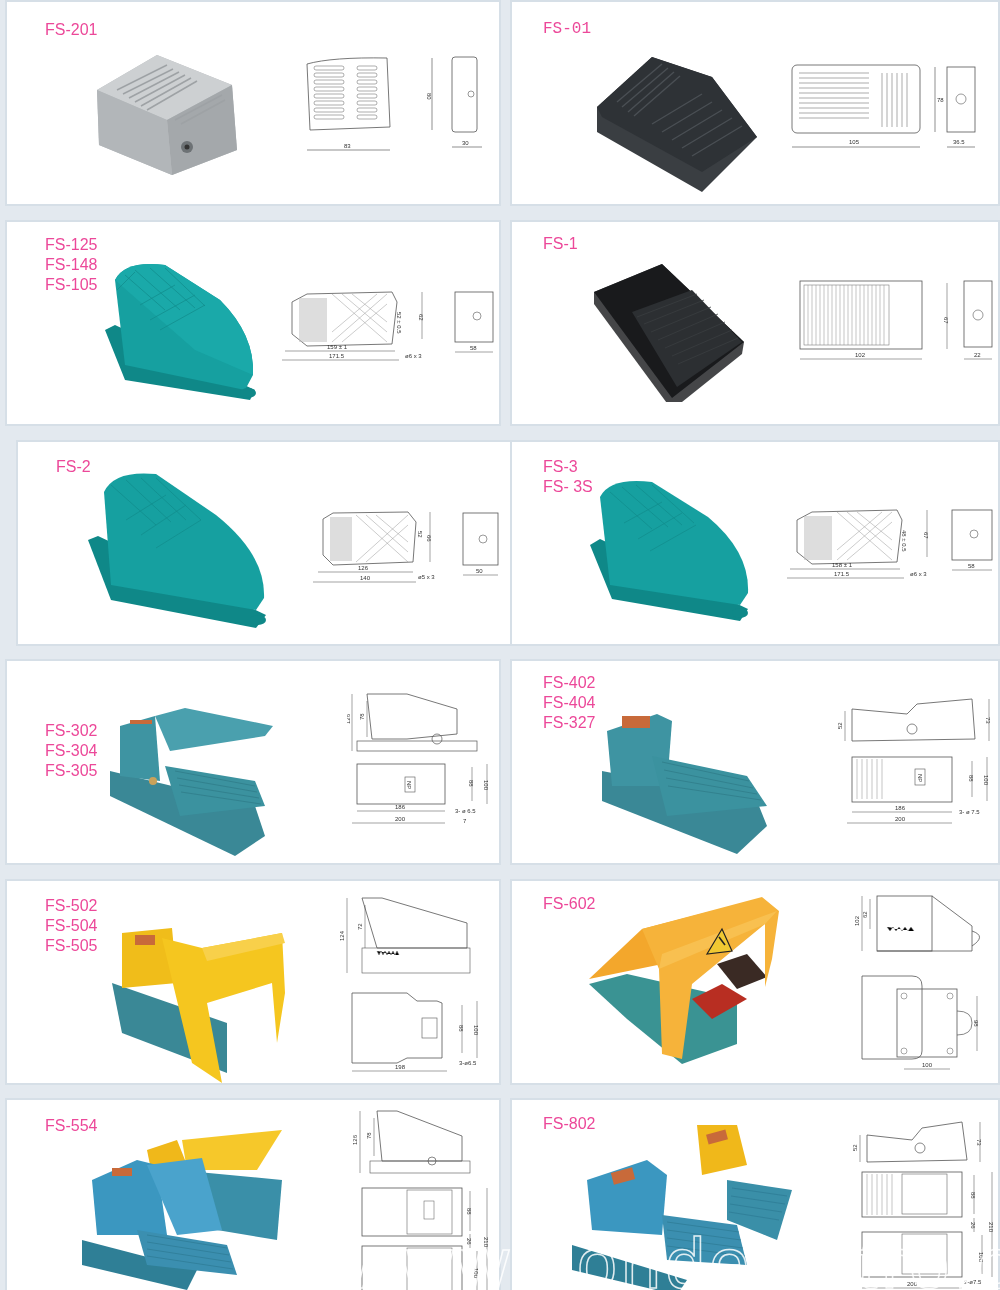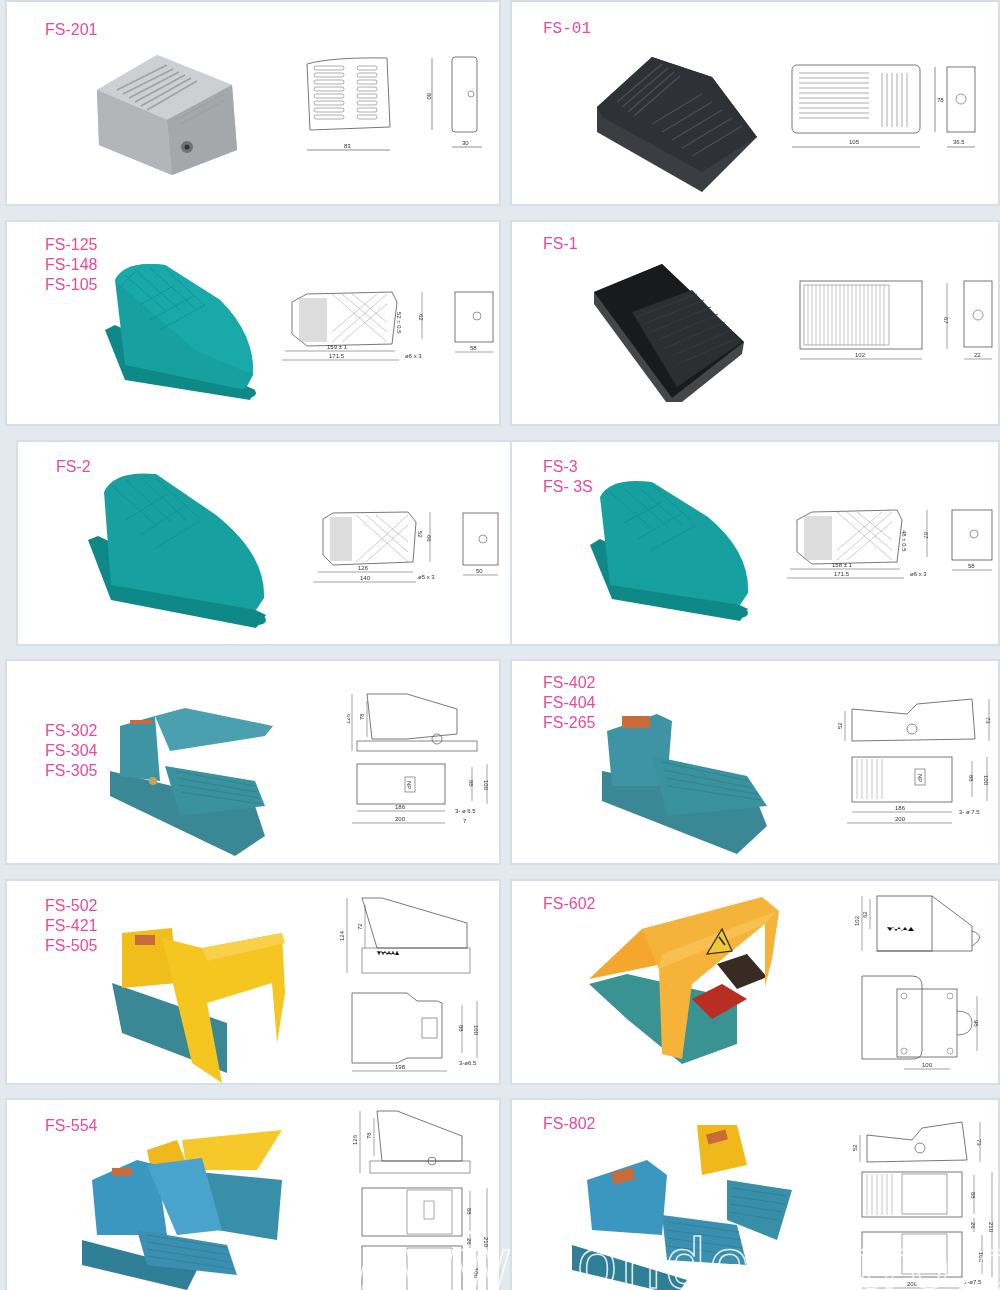--- a/index.html
+++ b/index.html
@@ -377,21 +377,21 @@
         <text class="dim" x="108" y="124">3- ø 6.5</text>
         <text class="dim" x="116" y="134">7</text>
       </svg>
     </div>
   </div>
 
   <div class="card" style="left:510px;top:659px;width:490px;height:206px;">
     <div class="labels" style="left:31px;top:12px;">
       <div>FS-402</div>
       <div>FS-404</div>
-      <div>FS-265</div>
+      <div>FS-327</div>
     </div>
     <div class="photo" style="left:85px;top:45px;">
       <svg width="180" height="150" viewBox="0 0 180 150">
         <path d="M5 65 L160 95 L170 120 L140 148 L5 95 Z" fill="#3a8896"></path>
         <path d="M10 25 L60 8 L75 15 L70 80 L15 80 Z" fill="#3e94a2"></path>
         <rect x="25" y="10" width="28" height="12" fill="#c86a3a"></rect>
         <path d="M55 50 L150 70 L170 100 L70 110 Z" fill="#3b929f"></path>
         <g stroke="#2e7a86" stroke-width="0.7">
           <line x1="65" y1="56" x2="152" y2="75"></line>
             <line x1="67" y1="64" x2="156" y2="82"></line>
@@ -428,21 +428,21 @@
         <line x1="150" y1="68" x2="150" y2="112" stroke="#444" stroke-width="0.5"></line>
         <text class="dim" x="143" y="90" transform="rotate(90 147 90)">100</text>
         <text class="dim" x="122" y="125">3- ø 7.5</text>
       </svg>
     </div>
   </div>
 
   <div class="card" style="left:5px;top:879px;width:496px;height:206px;">
     <div class="labels" style="top:15px;">
       <div>FS-502</div>
-      <div>FS-421</div>
+      <div>FS-504</div>
       <div>FS-505</div>
     </div>
     <div class="photo" style="left:100px;top:42px;">
       <svg width="185" height="160" viewBox="0 0 185 160">
         <path d="M5 60 L15 110 L120 150 L120 100 Z" fill="#3a8896"></path>
         <path d="M15 10 L65 5 L70 60 L15 65 Z" fill="#f0bd1a"></path>
         <rect x="28" y="12" width="20" height="10" fill="#c86a3a"></rect>
         <path d="M55 15 L95 25 L175 10 L178 70 L170 120 L165 60 L100 80 L115 160 L85 140 Z" fill="#f5c61f"></path>
         <path d="M95 25 L175 10 L178 20 L100 38 Z" fill="#f8d04a"></path>
       </svg>

